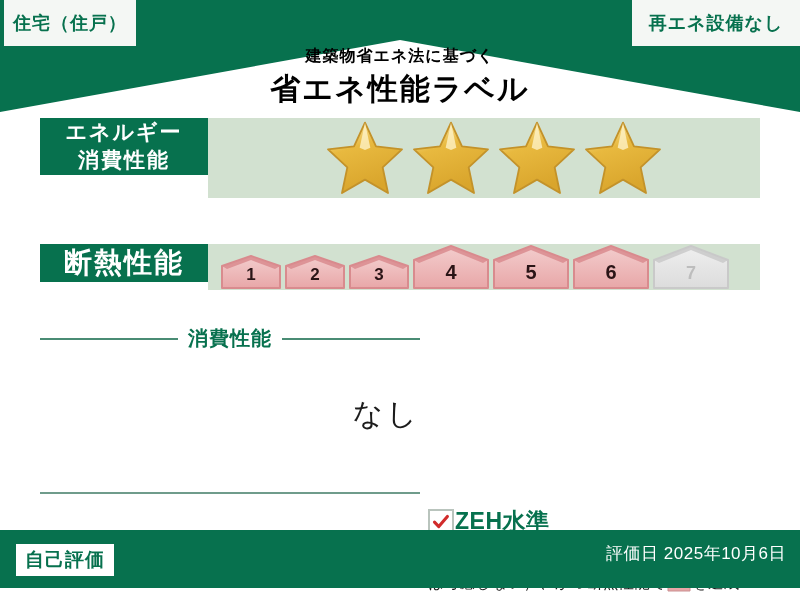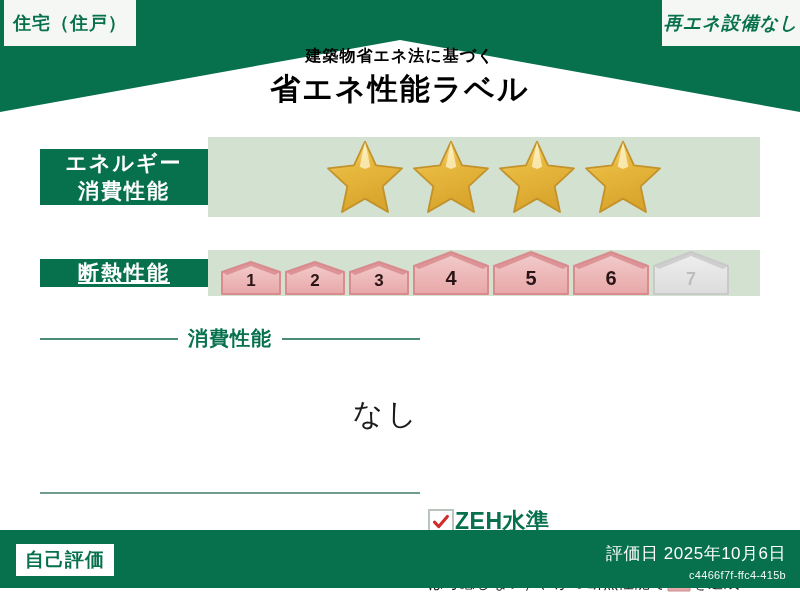--- a/index.html
+++ b/index.html
@@ -29,21 +29,21 @@
     position:absolute;top:0;
     background:#f4f7f4;
     color:#07714e;
     font-weight:bold;
     font-size:18px;
     letter-spacing:1px;
     display:flex;align-items:center;justify-content:center;
     height:46px;
   }
   .corner-tag.left{left:4px;width:132px;}
-  .corner-tag.right{right:0;width:138px;font-style:italic;}
+  .corner-tag.right{right:0;width:168px;}
 
   .header-text{
     position:absolute;left:0;top:46px;width:800px;
     text-align:center;
     color:#000000;
   }
   .header-sub{
     font-size:16px;font-weight:bold;letter-spacing:1px;
     margin:0 0 2px 0;
   }
@@ -53,34 +53,34 @@
   }
 
   
   .body-wrap{
     position:absolute;left:0;top:140px;width:800px;height:390px;
     background:#ffffff;
   }
 
   .perf-row{
     position:absolute;left:40px;
-    display:flex;align-items:center;border-radius:26px;
+    display:flex;align-items:flex-start;border-radius:26px;
   }
   .row-energy{top:-22px;width:720px;height:118px;}
   .row-insul {top:104px;width:720px;height:58px;}
 
   .row-label{
     background:#07714e;color:#ffffff;
     display:flex;flex-direction:column;
     align-items:center;justify-content:center;
     font-weight:bold;letter-spacing:2px;
     flex:0 0 168px;
   }
   .row-energy .row-label{font-size:21px;line-height:1.35;}
-  .row-insul  .row-label{font-size:21px;text-decoration:underline;}
+  .row-insul  .row-label{font-size:28px;}
 
   .row-value{
     flex:1;background:#d2e1d0;
     display:flex;align-items:center;
   }
   .row-energy .row-value{justify-content:center;padding-left:20px;}
   .row-insul  .row-value{justify-content:flex-start;padding-left:12px;}
 
   
   .stars{display:flex;align-items:center;gap:4px;}
@@ -380,16 +380,15 @@
       </div>
     </div>
   </div>
 
   <div class="footer">
     <div class="footer-left">
       <span class="self-badge">自己評価</span>
     </div>
     <div class="footer-right">
       <div class="eval-date">評価日 2025年10月6日</div>
-      <div class="doc-id">c4466f7f-ffc4-415b</div>
     </div>
   </div>
 </div>
 
 </body></html>

